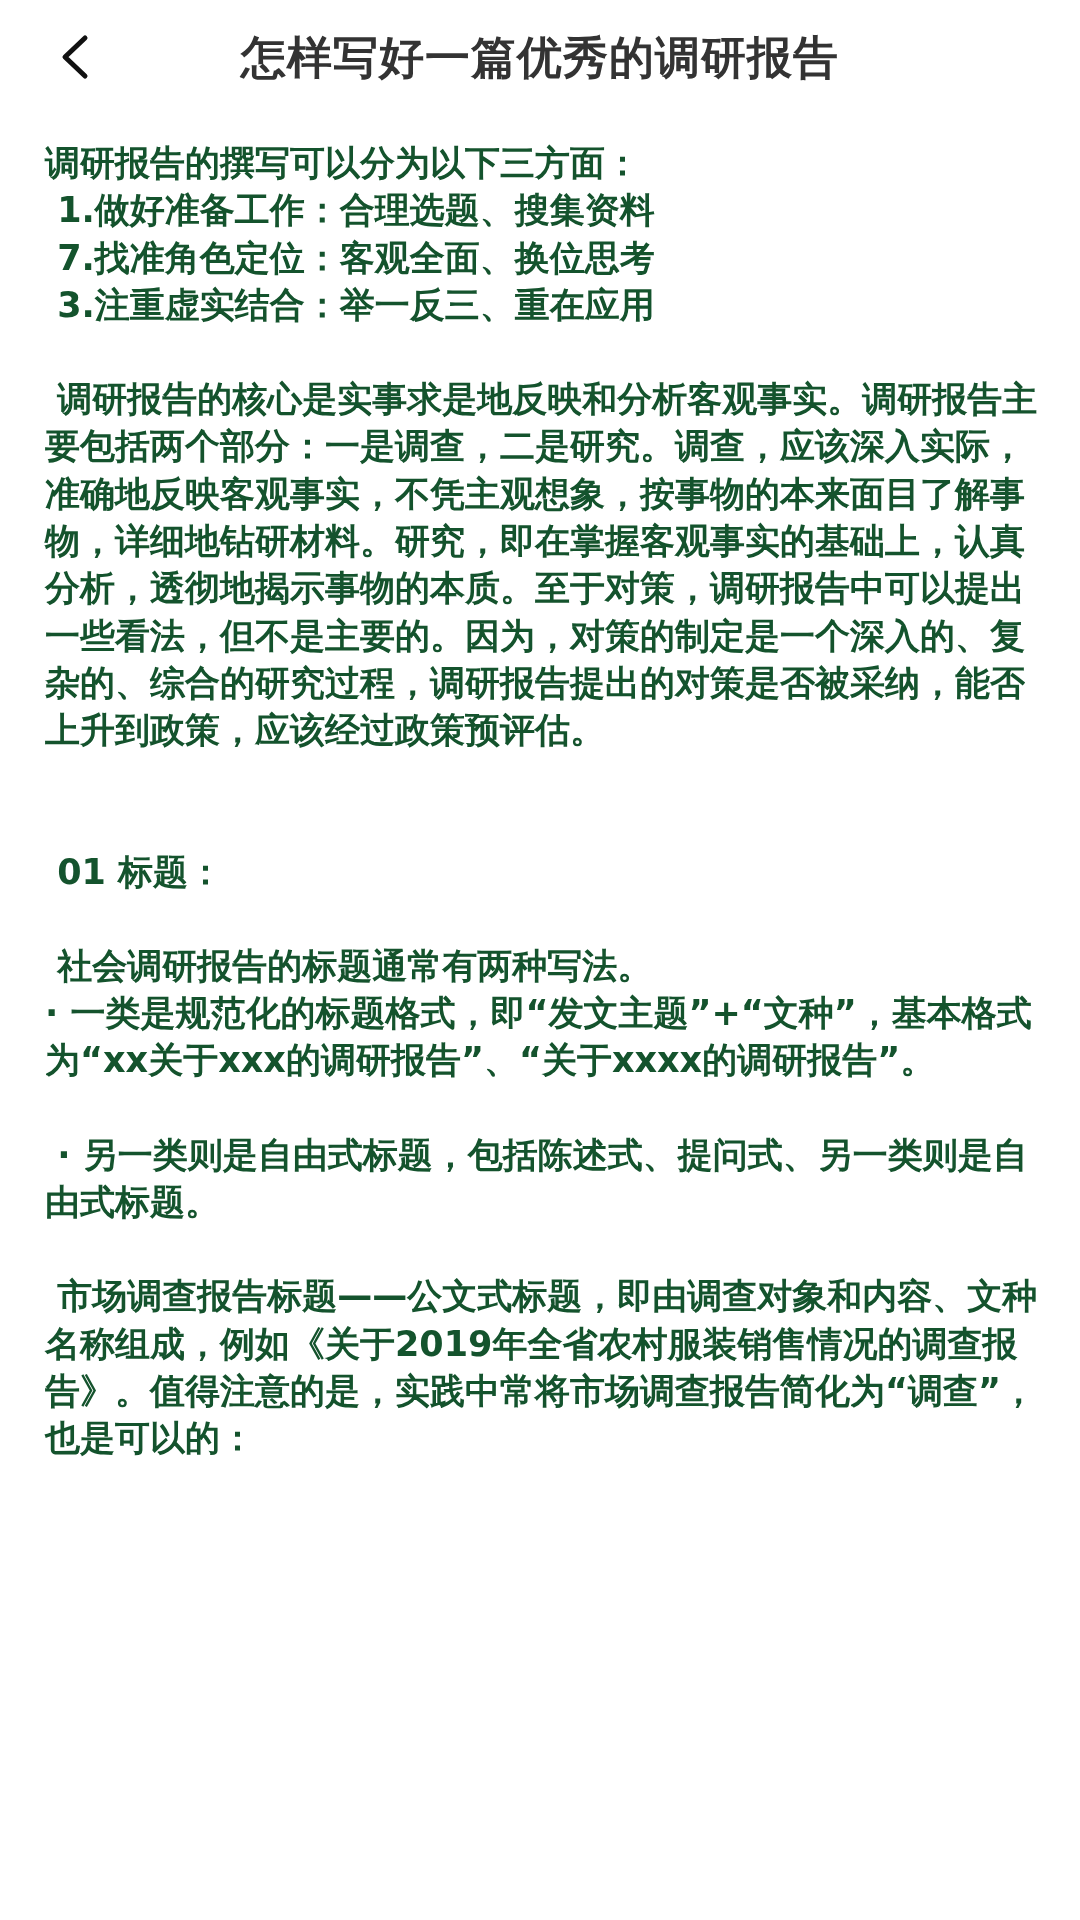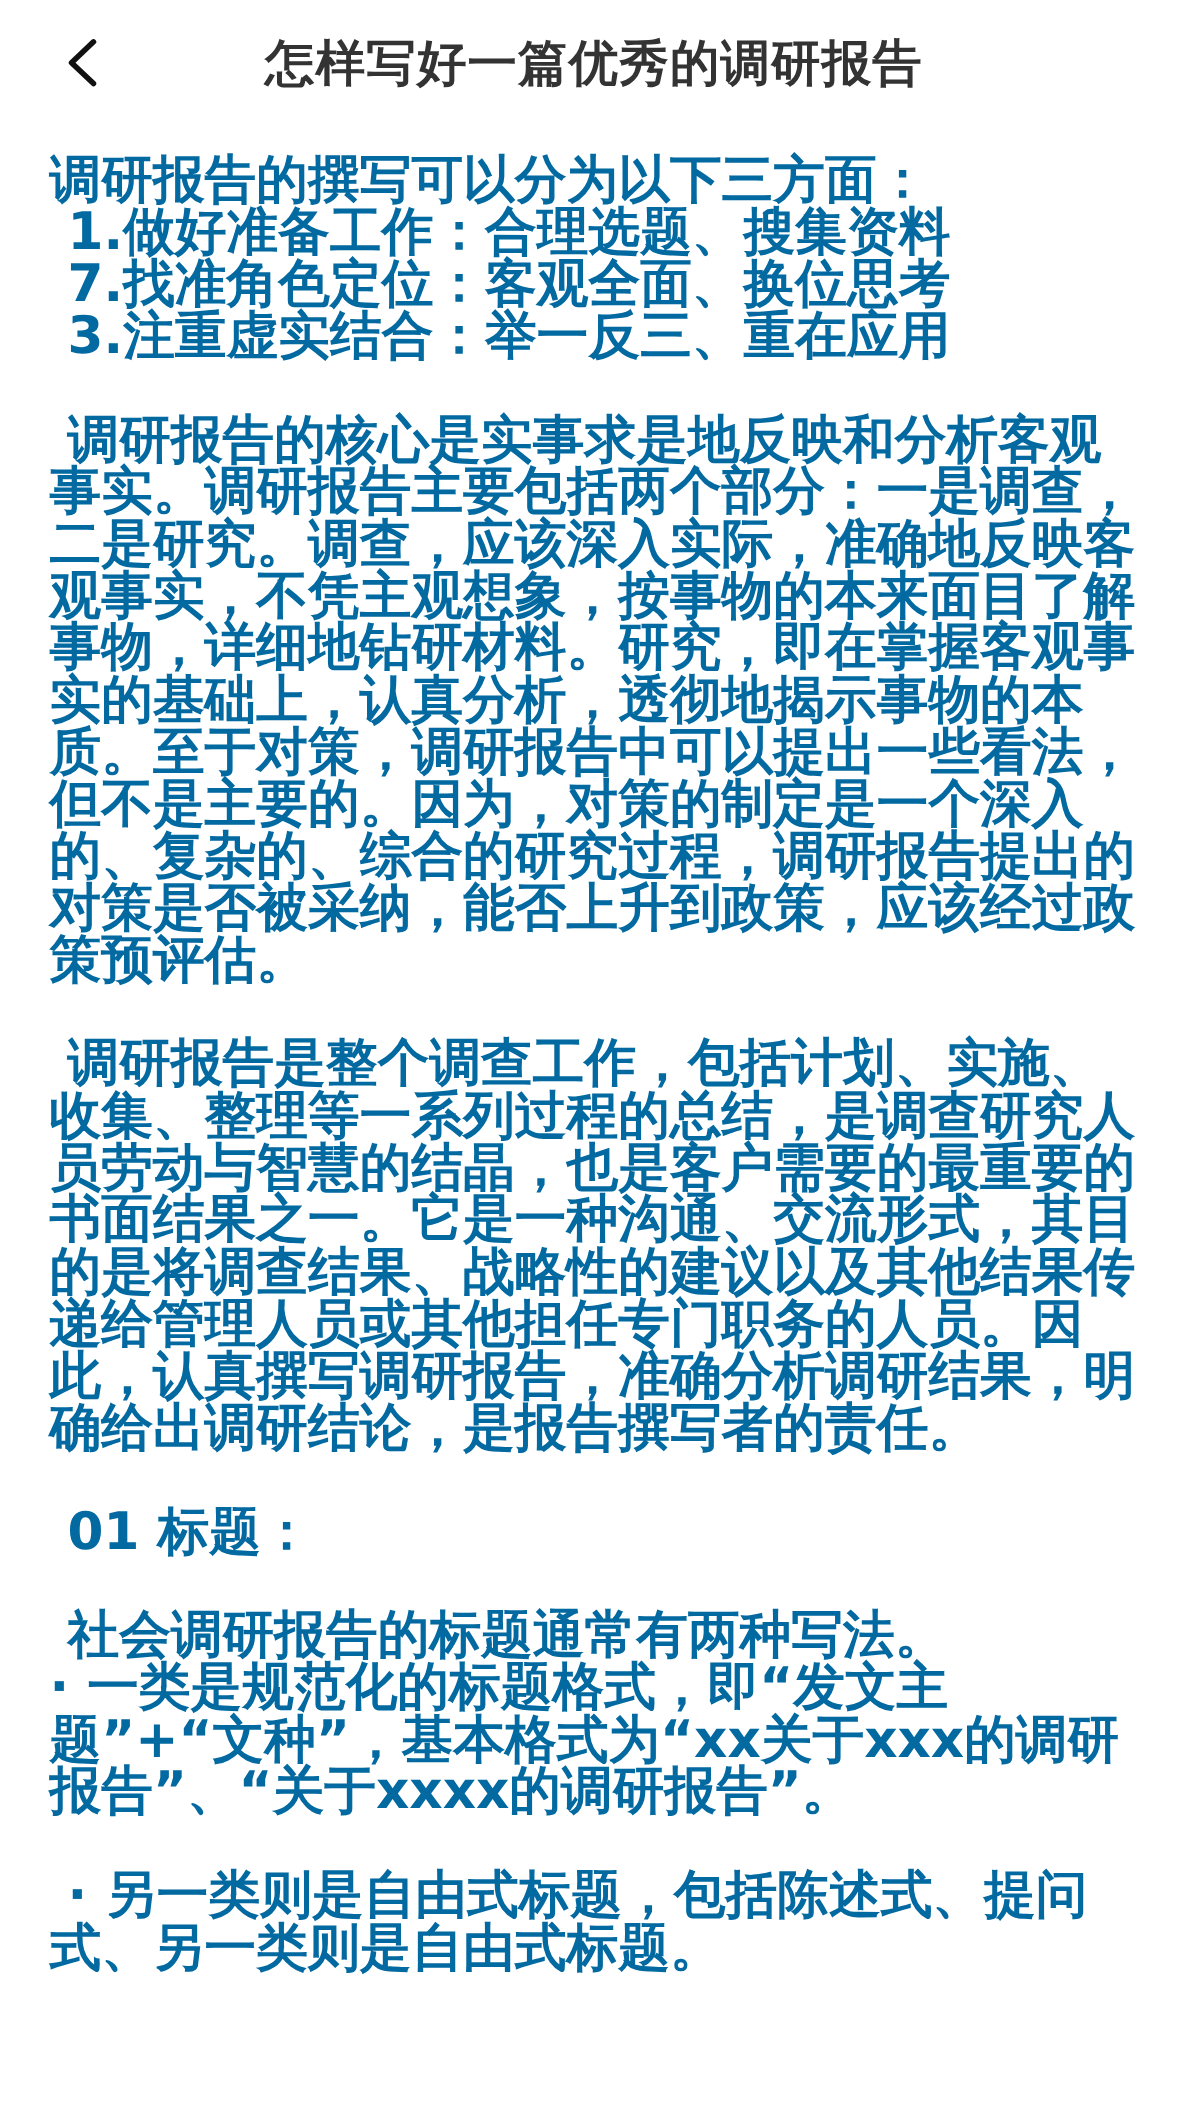--- a/index.html
+++ b/index.html
@@ -41,22 +41,22 @@
       font-weight: bold;
       color: #333333;
       letter-spacing: 1px;
       line-height: 56px;
     }
     .content {
       position: absolute;
       left: 45px;
       top: 140px;
       width: 1000px;
-      color: #0369a1;
-      font-size: 47px;
+      color: #14532d;
+      font-size: 35px;
       font-weight: bold;
       line-height: 47.3px;
     }
     .para {
       margin: 0;
       white-space: pre-wrap;
       word-break: break-all;
     }
     .gap { height: 47px; }
   </style>
@@ -77,26 +77,26 @@
 <div class="content">
   <p class="para">调研报告的撰写可以分为以下三方面：</p>
   <p class="para"> 1.做好准备工作：合理选题、搜集资料</p>
   <p class="para"> 7.找准角色定位：客观全面、换位思考</p>
   <p class="para"> 3.注重虚实结合：举一反三、重在应用</p>
   <div class="gap"></div>
 
   <p class="para"> 调研报告的核心是实事求是地反映和分析客观事实。调研报告主要包括两个部分：一是调查，二是研究。调查，应该深入实际，准确地反映客观事实，不凭主观想象，按事物的本来面目了解事物，详细地钻研材料。研究，即在掌握客观事实的基础上，认真分析，透彻地揭示事物的本质。至于对策，调研报告中可以提出一些看法，但不是主要的。因为，对策的制定是一个深入的、复杂的、综合的研究过程，调研报告提出的对策是否被采纳，能否上升到政策，应该经过政策预评估。</p>
   <div class="gap"></div>
 
-  <p class="para"> 调研报告是整个调查工作，包括计划、实施、收集、整理等一系列过程的总结，是调查研究人员劳动与智慧的结晶，也是客户需要的最重要的书面结果之一。它是一种沟通、交流形式，其目的是将调查结果、战略性的建议以及其他结果传递给管理人员或其他担任专门职务的人员。因此，认真撰写调研报告，准确分析调研结果，明确给出调研结论，是报告撰写者的责任。</p>
   <div class="gap"></div>
 
   <p class="para"> 01 标题：</p>
   <div class="gap"></div>
 
   <p class="para"> 社会调研报告的标题通常有两种写法。</p>
   <p class="para">· 一类是规范化的标题格式，即“发文主题”+“文种”，基本格式为“xx关于xxx的调研报告”、“关于xxxx的调研报告”。</p>
   <div class="gap"></div>
 
   <p class="para"> · 另一类则是自由式标题，包括陈述式、提问式、另一类则是自由式标题。</p>
   <div class="gap"></div>
 
+  <p class="para"> 市场调查报告标题——公文式标题，即由调查对象和内容、文种名称组成，例如《关于2019年全省农村服装销售情况的调查报告》。值得注意的是，实践中常将市场调查报告简化为“调查”，也是可以的：</p>
 </div>
 
 </body></html>

